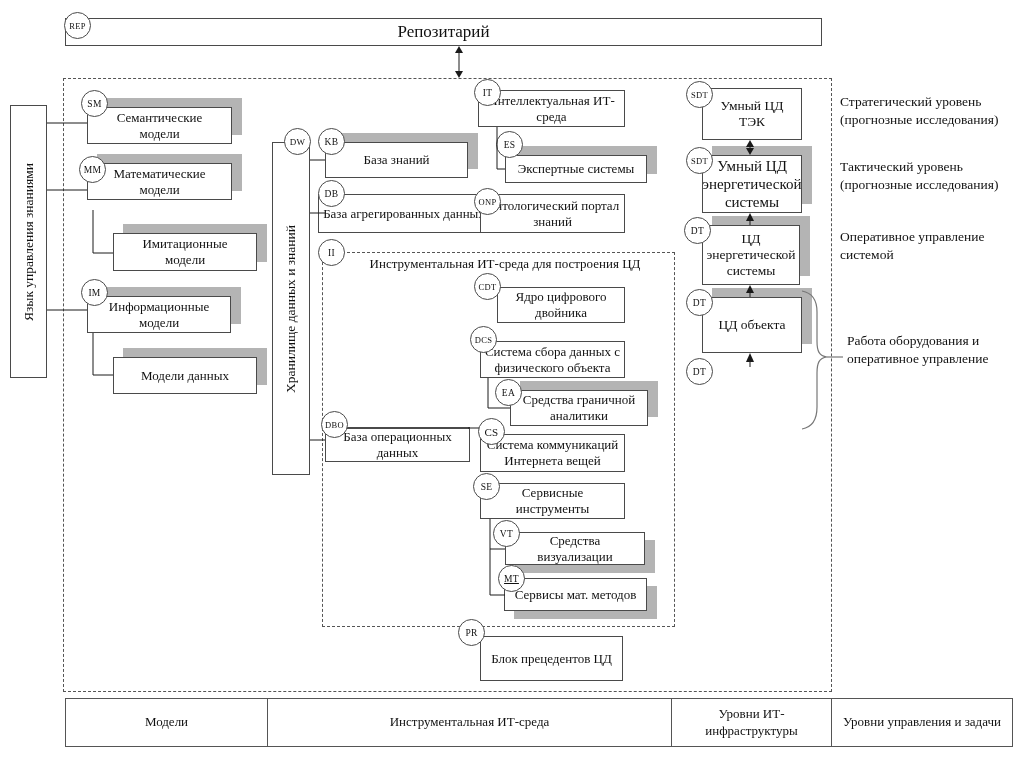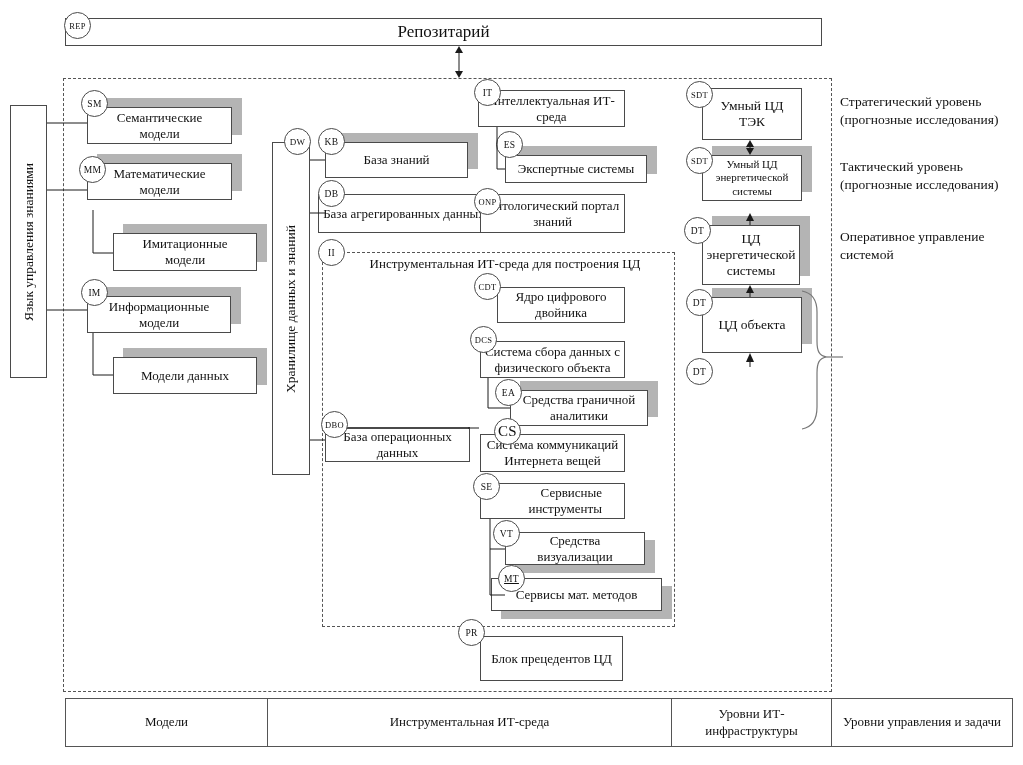--- a/index.html
+++ b/index.html
@@ -181,67 +181,68 @@
   <div class="badge" style="left:470px;top:326px;">DCS</div>
 
   <div class="box shadow-ur" style="left:510px;top:390px;width:138px;height:36px;">
     <span>Средства граничной аналитики</span>
   </div>
   <div class="badge" style="left:495px;top:379px;font-size:9.5px;">EA</div>
 
   <div class="box" style="left:480px;top:434px;width:145px;height:38px;">
     <span>Система коммуникаций Интернета вещей</span>
   </div>
-  <div class="badge" style="left:494px;top:418px;font-size:15px;">CS</div>
-
-  <div class="box" style="left:480px;top:483px;width:145px;height:36px;padding:1px 22px;text-align:right;">
+  <div class="badge" style="left:478px;top:418px;font-size:11px;">CS</div>
+
+  <div class="box" style="left:480px;top:483px;width:145px;height:36px;padding:1px 22px;">
     <span>Сервисные инструменты</span>
   </div>
   <div class="badge" style="left:473px;top:473px;font-size:9.5px;">SE</div>
 
   <div class="box shadow-dr" style="left:505px;top:532px;width:140px;height:33px;padding:12px 20px;">
     <span>Средства визуализации</span>
   </div>
   <div class="badge" style="left:493px;top:520px;font-size:9.5px;">VT</div>
 
-  <div class="box shadow-dr" style="left:491px;top:578px;width:171px;height:33px;">
+  <div class="box shadow-dr" style="left:504px;top:578px;width:143px;height:33px;">
     <span>Сервисы мат. методов</span>
   </div>
   <div class="badge" style="left:498px;top:565px;font-size:9.5px;text-decoration:underline;">MT</div>
 
   <div class="box" style="left:480px;top:636px;width:143px;height:45px;">
     <span>Блок прецедентов ЦД</span>
   </div>
   <div class="badge" style="left:458px;top:619px;font-size:9.5px;">PR</div>
 
   <div class="box" style="left:702px;top:88px;width:100px;height:52px;padding:1px 10px;font-size:13.5px;">
     <span>Умный ЦД ТЭК</span>
   </div>
   <div class="badge" style="left:686px;top:81px;">SDT</div>
 
-  <div class="box shadow-ur" style="left:702px;top:155px;width:100px;height:46px;padding:1px 2px;font-size:11px;">
+  <div class="box shadow-ur" style="left:702px;top:155px;width:100px;height:58px;padding:1px 2px;font-size:15px;">
     <span>Умный ЦД энергетической системы</span>
   </div>
   <div class="badge" style="left:686px;top:147px;">SDT</div>
 
   <div class="box shadow-ur" style="left:702px;top:225px;width:98px;height:60px;padding:1px 2px;font-size:13.5px;">
     <span>ЦД энергетической системы</span>
   </div>
   <div class="badge" style="left:684px;top:217px;font-size:9.5px;">DT</div>
 
   <div class="box shadow-ur" style="left:702px;top:297px;width:100px;height:56px;font-size:13.5px;">
     <span>ЦД объекта</span>
   </div>
   <div class="badge" style="left:686px;top:289px;font-size:9.5px;">DT</div>
 
   <div class="badge" style="left:686px;top:358px;font-size:9.5px;">DT</div>
 
   <div class="rlabel" style="left:840px;top:158px;width:180px;">Тактический уровень (прогнозные исследования)</div>
   <div class="rlabel" style="left:840px;top:93px;width:180px;">Стратегический уровень (прогнозные исследования)</div>
   <div class="rlabel" style="left:840px;top:228px;width:180px;">Оперативное управление системой</div>
+  <div class="rlabel" style="left:847px;top:332px;width:150px;">Работа оборудования и оперативное управление</div>
 
   <div class="fcell" style="left:65px;top:698px;width:203px;height:49px;">
     <span>Модели</span>
   </div>
   <div class="fcell" style="left:267px;top:698px;width:405px;height:49px;">
     <span>Инструментальная ИТ-среда</span>
   </div>
   <div class="fcell" style="left:671px;top:698px;width:161px;height:49px;padding:0 25px;">
     <span>Уровни ИТ-инфраструктуры</span>
   </div>

